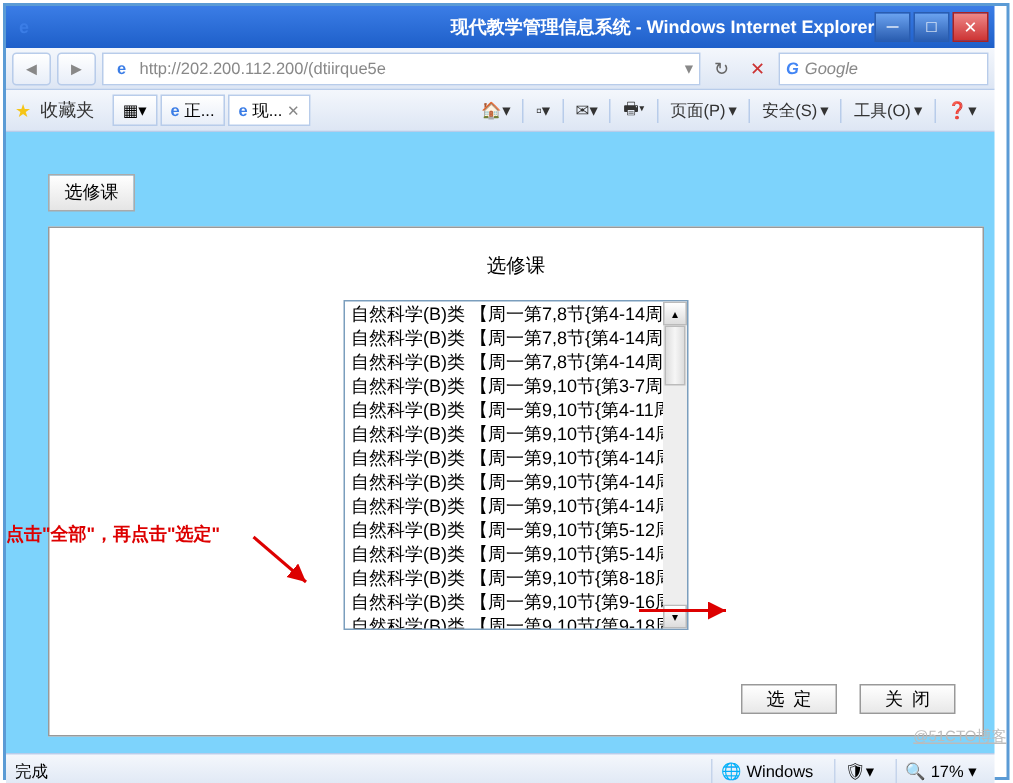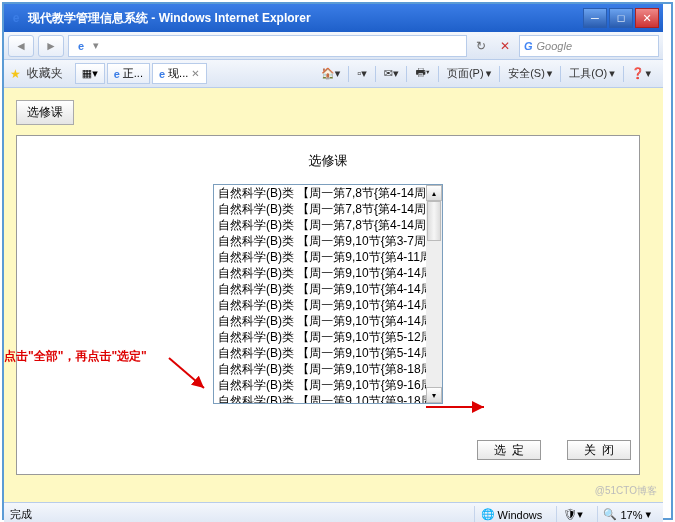--- a/index.html
+++ b/index.html
@@ -1,21 +1,21 @@
 <!DOCTYPE html>
 <html><head>
   <meta charset="utf-8">
   <style>
     * { box-sizing: border-box; margin: 0; padding: 0; }
     body { font-family: "Microsoft YaHei", SimSun, Arial, sans-serif; font-size: 12px; background: #fff; }
     
     .outer-border { border: 2px solid #5b9bd5; width: 671px; height: 518px; margin: 2px; position: relative; }
     
     .window { width: 659px; height: 522px; background: #fff; }
-    .titlebar { background: linear-gradient(to bottom, #3b7de6, #1e5fc9); color: #fff; height: 28px; display: flex; align-items: center; padding: 0 4px; }
+    .titlebar { background: linear-gradient(to bottom, #3b7de6, #1e5fc9); color: #fff; height: 28px; display: flex; align-items: center; padding: 0 4px; text-align: right; }
     .titlebar-icon { width: 16px; height: 16px; margin-right: 4px; display: inline-flex; align-items: center; justify-content: center; font-size: 12px; }
     .titlebar-text { flex: 1; font-size: 12px; font-weight: bold; }
     .win-btns { display: flex; gap: 2px; }
     .win-btn { width: 24px; height: 20px; border: 1px solid #2a5db0; background: linear-gradient(to bottom,#6ba3f0,#2a5db0); color: #fff; display: flex; align-items: center; justify-content: center; font-size: 11px; cursor: pointer; }
     .win-btn.close { background: linear-gradient(to bottom,#e88,#c33); border-color: #a22; }
     
     .toolbar-row { height: 28px; background: linear-gradient(to bottom, #f4f7fc, #dde6f4); border-bottom: 1px solid #b8ccea; display: flex; align-items: center; padding: 0 4px; gap: 4px; }
     .nav-btn { width: 26px; height: 22px; border: 1px solid #b8ccea; border-radius: 3px; background: linear-gradient(to bottom,#fff,#e8eef8); display: flex; align-items: center; justify-content: center; cursor: pointer; color: #888; }
     .addr-icon { width: 16px; height: 16px; display: inline-flex; align-items: center; justify-content: center; }
     .address-bar { flex: 1; height: 22px; border: 1px solid #b8ccea; background: #fff; display: flex; align-items: center; padding: 0 4px; gap: 4px; color: #888; font-size: 11px; }
@@ -26,46 +26,46 @@
     .fav-row { height: 28px; background: linear-gradient(to bottom, #f4f7fc, #dde6f4); border-bottom: 1px solid #b8ccea; display: flex; align-items: center; padding: 0 6px; gap: 6px; font-size: 12px; }
     .fav-label { color: #333; }
     .tab-group { display: flex; gap: 2px; margin-left: 6px; }
     .tab { border: 1px solid #b8ccea; background: linear-gradient(to bottom,#fff,#e8eef8); padding: 2px 6px; display: flex; align-items: center; gap: 3px; font-size: 11px; cursor: pointer; }
     .tab.active { background: #fff; }
     .tab-close { color: #888; font-size: 10px; }
     .menu-items { margin-left: auto; display: flex; gap: 2px; align-items: center; }
     .menu-btn { padding: 2px 6px; cursor: pointer; display: flex; align-items: center; gap: 2px; font-size: 11px; color: #333; }
     .menu-divider { width: 1px; height: 16px; background: #b8ccea; }
     
-    .content-area { background: #fef9c3; height: 414px; position: relative; padding: 12px; }
+    .content-area { background: #7dd3fc; height: 414px; position: relative; padding: 28px; }
     .elective-tab { border: 1px solid #aaa; background: linear-gradient(to bottom,#fff,#e5e5e5); padding: 3px 10px; display: inline-block; cursor: pointer; font-size: 12px; }
     
     .main-panel { border: 1px solid #999; margin-top: 10px; width: 624px; height: 340px; background: #fff; position: relative; padding: 16px; }
     .panel-title { text-align: center; font-size: 13px; margin-bottom: 14px; }
     
     .listbox { width: 230px; height: 220px; border: 1px solid #7b9ebd; margin: 0 auto; background: #fff; overflow: hidden; display: flex; font-size: 12px; }
     .list-content { flex: 1; overflow: hidden; }
     .list-item { padding: 0 4px; white-space: nowrap; line-height: 16px; cursor: pointer; }
     .scrollbar { width: 16px; background: #e8e8e8; display: flex; flex-direction: column; }
     .scroll-btn { height: 16px; background: linear-gradient(to bottom,#fff,#ddd); border: 1px solid #bbb; display: flex; align-items: center; justify-content: center; font-size: 8px; cursor: pointer; }
     .scroll-track { flex: 1; background: #eee; position: relative; }
     .scroll-thumb { position: absolute; top: 0; left: 1px; width: 14px; height: 40px; background: linear-gradient(to right,#ddd,#f6f6f6,#ddd); border: 1px solid #bbb; }
     
     .annotation { position: absolute; color: #d00; font-weight: bold; font-size: 12px; }
     .arrow-svg-diag { position: absolute; left: 160px; top: 260px; }
     .arrow-svg-horiz { position: absolute; left: 420px; top: 310px; }
     
-    .btn-row { position: absolute; right: 8px; bottom: 14px; display: flex; gap: 26px; }
+    .btn-row { position: absolute; right: 18px; bottom: 14px; display: flex; gap: 15px; }
     .action-btn { width: 64px; height: 20px; border: 1px solid #999; background: linear-gradient(to bottom,#fff,#e8e8e8); cursor: pointer; font-size: 12px; letter-spacing: 6px; padding-left: 6px; }
     
     .statusbar { height: 24px; background: linear-gradient(to bottom, #f4f7fc, #dde6f4); border-top: 1px solid #b8ccea; display: flex; align-items: center; padding: 0 6px; font-size: 11px; gap: 8px; }
     .status-left { }
     .status-spacer { flex: 1; }
     .status-seg { display: flex; align-items: center; gap: 3px; padding: 0 6px; border-left: 1px solid #c5d4eb; height: 18px; }
-    .watermark { position: absolute; right: 14px; bottom: 20px; color: #bbb; font-size: 10px; }
+    .watermark { position: absolute; right: 0; bottom: 20px; color: #bbb; font-size: 10px; text-decoration: underline; }
     
     .ie-e { color: #3b7de6; font-weight: bold; }
     .google-g { font-weight: bold; }
   </style>
 </head>
 <body>
 
 <div class="outer-border">
 <div class="window">
   <div class="titlebar">
@@ -80,20 +80,21 @@
     </div>
   </div>
 
   <div class="toolbar-row">
     <div class="nav-btn">◄</div>
     <div class="nav-btn">►</div>
     <div class="address-bar">
       <span class="addr-icon">
             <span class="ie-e">e</span>
           </span>
+      <input value="http://202.200.112.200/(dtiirque5e" style="">
       <span>▾</span>
     </div>
     <div class="addr-btn">↻</div>
     <div class="addr-btn" style="color:#c33;">✕</div>
     <div class="search-box">
       <span><span class="google-g" style="color:#4285f4;">G</span></span>
       <span>Google</span>
     </div>
   </div>
 

